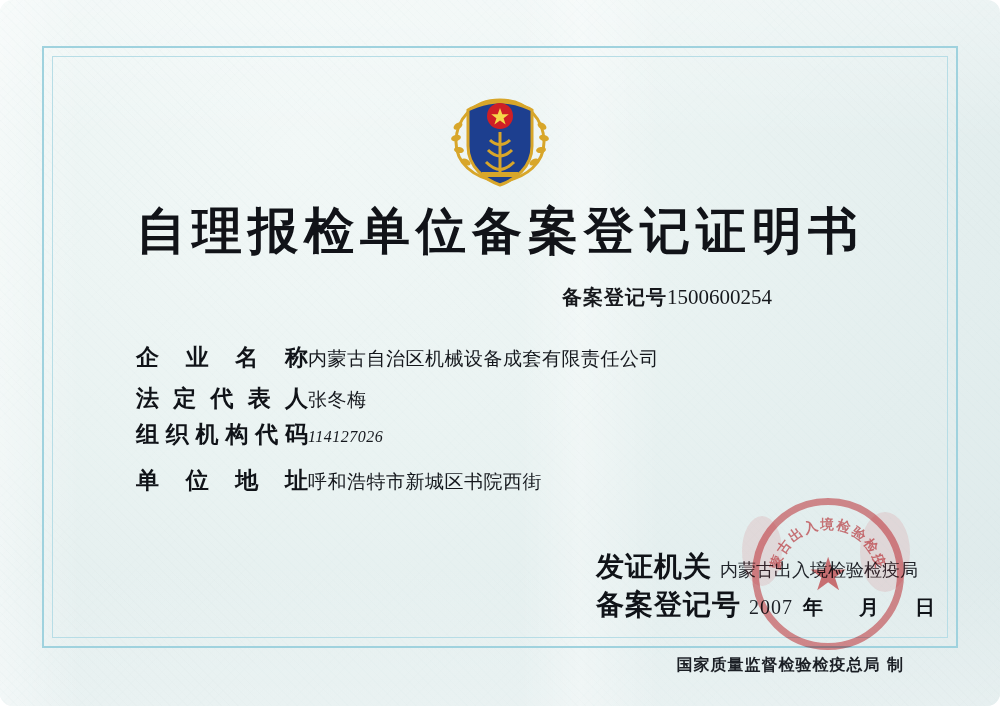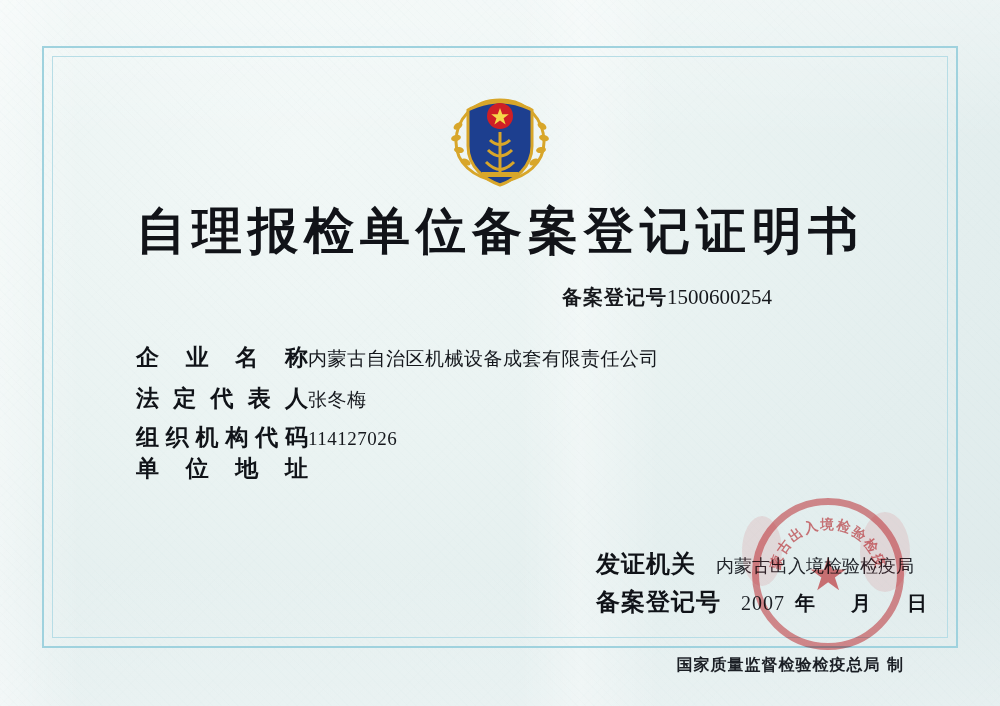--- a/index.html
+++ b/index.html
@@ -14,20 +14,21 @@
     overflow: hidden;
   }
 
   #certificate {
     position: relative;
     width: 1000px;
     height: 706px;
     background:
       radial-gradient(ellipse at 30% 20%, #f2f8f7 0%, #eaf3f2 40%, #e3eeee 70%, #dde9ea 100%);
     overflow: hidden;
+    border-radius: 13px;
   }
 
   
   .paper-tex {
     position: absolute;
     inset: 0;
     background:
       linear-gradient(90deg, rgba(255,255,255,0.45) 0%, rgba(255,255,255,0.0) 8%, rgba(255,255,255,0.0) 52%, rgba(255,255,255,0.35) 58%, rgba(255,255,255,0.0) 66%, rgba(255,255,255,0.0) 100%),
       linear-gradient(180deg, rgba(255,255,255,0.35) 0%, rgba(255,255,255,0.0) 20%, rgba(255,255,255,0.0) 80%, rgba(240,246,246,0.5) 100%);
     pointer-events: none;
@@ -123,42 +124,43 @@
   .field-label span { display: inline-block; }
   .field-value {
     font-size: 19px;
     color: #15181d;
     letter-spacing: 0.5px;
     font-weight: 500;
     margin-top: 16px;
   }
   .field-value.mono {
     font-family: "Liberation Serif", "DejaVu Serif", serif;
-    font-size: 19px;
+    font-size: 16px;
+    font-style: italic;
   }
 
   
   .issue-block {
     position: absolute;
     left: 596px;
     top: 548px;
     width: 330px;
   }
   .issue-row {
     display: flex;
     align-items: baseline;
     height: 38px;
     white-space: nowrap;
   }
   .issue-label {
-    font-size: 24px;
+    font-size: 28px;
     font-weight: bold;
     color: #101318;
     letter-spacing: 1px;
-    margin-right: 20px;
+    margin-right: 8px;
   }
   .issue-value {
     font-size: 18px;
     color: #20242a;
   }
   .date-value {
     font-family: "Liberation Serif", "DejaVu Serif", serif;
     font-size: 20px;
     color: #1c2026;
     letter-spacing: 1px;
@@ -308,20 +310,21 @@
       <div class="field-value mono">114127026</div>
     </div>
 
     <div class="field-row">
       <div class="field-label">
         <span>单</span>
           <span>位</span>
           <span>地</span>
           <span>址</span>
       </div>
+      <div class="field-value">呼和浩特市新城区书院西街</div>
     </div>
 
   </div>
 
   <div class="issue-block">
     <div class="issue-row">
       <div class="issue-label">发证机关</div>
       <div class="issue-value">内蒙古出入境检验检疫局</div>
     </div>
     <div class="issue-row">

